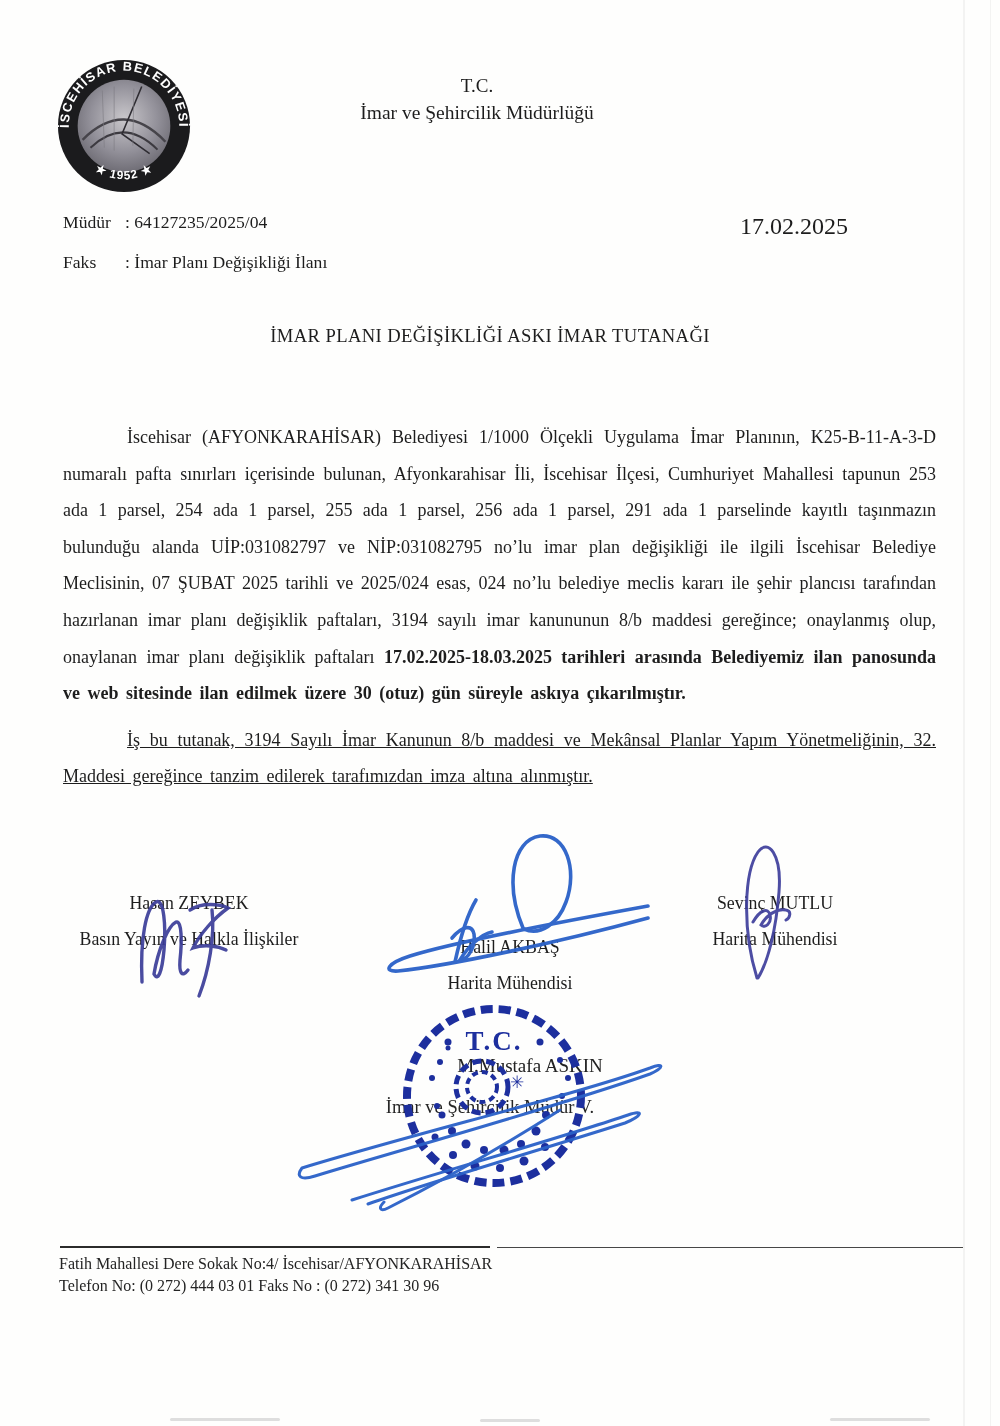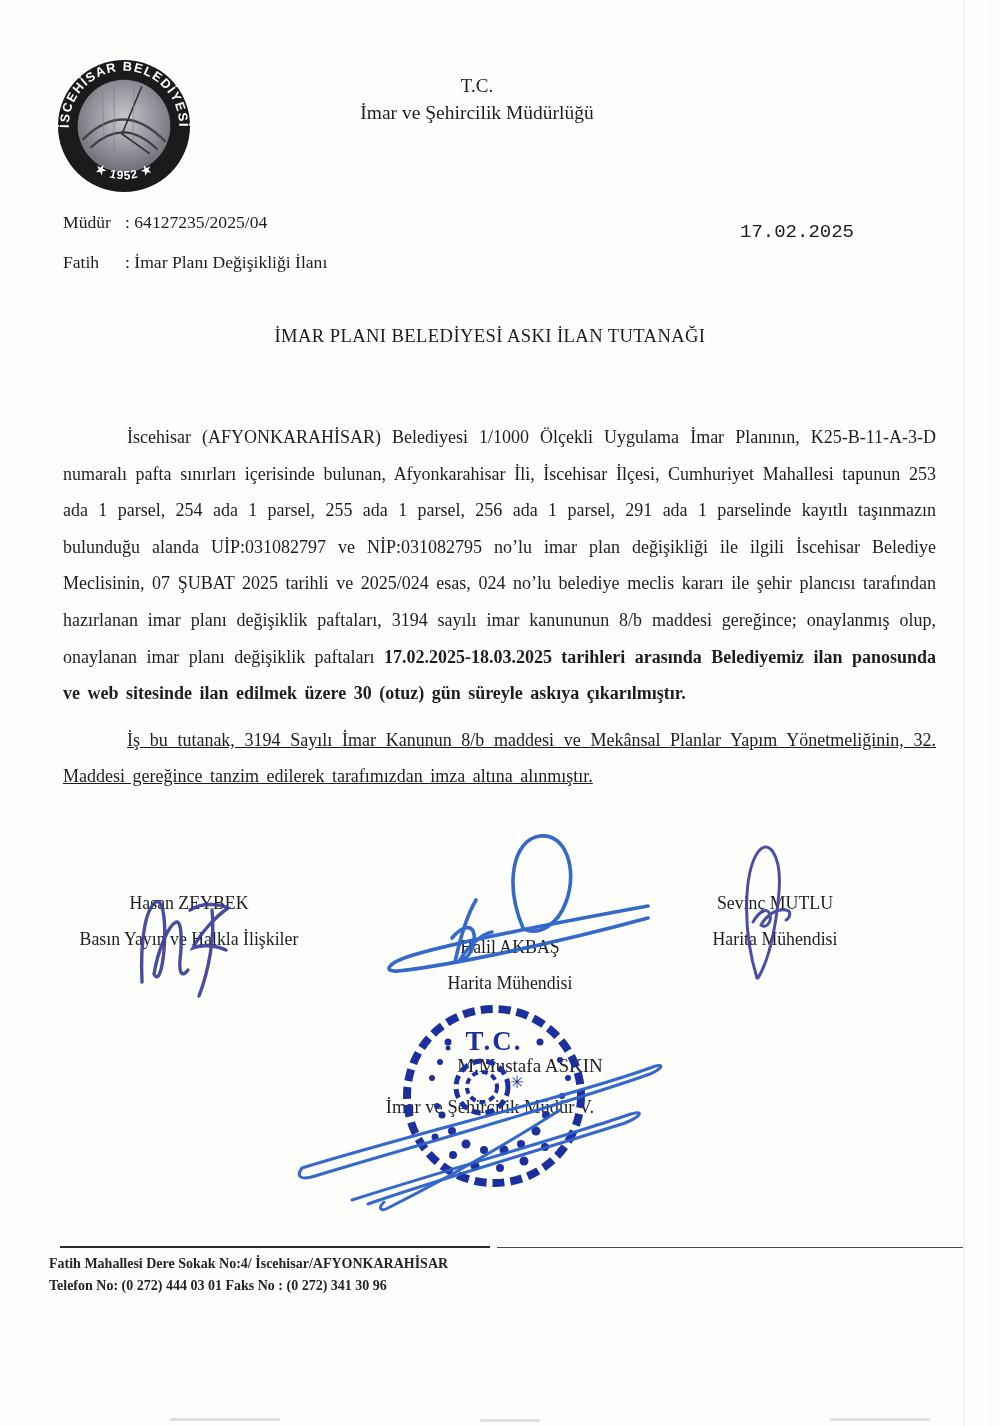--- a/index.html
+++ b/index.html
@@ -13,21 +13,21 @@
   .logo{position:absolute; left:55px; top:57px; width:138px; height:138px;}
   .hgroup{position:absolute; top:74px; left:177px; width:600px; text-align:center; line-height:1.25;}
   .h-tc{font-size:19px;}
   .h-org{font-size:20.5px; margin-top:5px; letter-spacing:0.3px;}
   .h-dept{font-size:19.5px; margin-top:3px;}
   
   .meta{position:absolute; top:212px; left:63px; font-size:17.6px;}
   .meta-row{display:flex;}
   .meta-row + .meta-row{margin-top:19px;}
   .meta-label{width:62px;}
-  .date{position:absolute; top:221px; left:740px; font-size:19px;font-family:Liberation Mono, monospace;}
+  .date{position:absolute; top:213px; left:740px; font-size:24px;}
   
   .doc-title{position:absolute; top:325px; left:0; width:980px; text-align:center;
     font-size:18.6px; letter-spacing:0.4px;}
   
   .body-text{position:absolute; top:390px; left:63px; width:873px;
     font-size:18px; line-height:36.6px; text-align:justify; word-spacing:3px;margin-top:29px;}
   .body-text p{margin:0; text-indent:64px;}
   .body-text p + p{margin-top:10px;text-decoration:underline;}
   
   .sigcol{position:absolute; text-align:center; font-size:17.8px;}
@@ -35,21 +35,21 @@
   .sig-2{left:385px; top:937px; width:250px;}
   .sig-3{left:655px; top:893px; width:240px;}
   .sig-title{margin-top:15px;}
   
   .stamp-name {position:absolute; top:1055px; left:80px; width:900px; text-align:center; font-size:19px; color:#222;}
   .stamp-title{position:absolute; top:1097px; left:0;  width:980px; text-align:center; font-size:18.5px; color:#262626;}
   .inkwork{position:absolute; left:0; top:810px; width:1000px; height:420px;}
   
   .footrule-a{position:absolute; top:1246px; left:60px;  width:430px; border-top:2.5px solid #2b2b2b;}
   .footrule-b{position:absolute; top:1247px; left:497px; width:466px; border-top:1.8px solid #474747;}
-  .footer{position:absolute; top:1253px; left:49px; font-size:14px; line-height:21.8px; color:#242424;font-weight:bold;}
+  .footer{position:absolute; top:1253px; left:59px; font-size:16px; line-height:21.8px; color:#242424;}
   
   .artifact{position:absolute; height:3px; background:#dedede; border-radius:2px;}
 </style>
 </head>
 <body>
 
 <div class="page">
 
   <svg class="logo" viewBox="0 0 140 140">
     <defs>
@@ -79,27 +79,27 @@
     <div class="h-tc">T.C.</div>
     <div class="h-dept">İmar ve Şehircilik Müdürlüğü</div>
   </div>
 
   <div class="meta">
     <div class="meta-row">
       <span class="meta-label">Müdür</span>
       <span class="meta-value">: 64127235/2025/04</span>
     </div>
     <div class="meta-row">
-      <span class="meta-label">Fatih</span>
+      <span class="meta-label">Faks</span>
       <span class="meta-value">: İmar Planı Değişikliği İlanı</span>
     </div>
   </div>
   <div class="date">17.02.2025</div>
 
-  <div class="doc-title">İMAR PLANI BELEDİYESİ ASKI İLAN TUTANAĞI</div>
+  <div class="doc-title">İMAR PLANI DEĞİŞİKLİĞİ ASKI İMAR TUTANAĞI</div>
 
   <div class="body-text">
     <p><span>İscehisar (AFYONKARAHİSAR) Belediyesi 1/1000 Ölçekli Uygulama İmar Planının, K25-B-11-A-3-D numaralı pafta sınırları içerisinde bulunan, Afyonkarahisar İli, İscehisar İlçesi, Cumhuriyet Mahallesi tapunun 253 ada 1 parsel, 254 ada 1 parsel, 255 ada 1 parsel, 256 ada 1 parsel, 291 ada 1 parselinde kayıtlı taşınmazın bulunduğu alanda UİP:031082797 ve NİP:031082795 no’lu imar plan değişikliği ile ilgili İscehisar Belediye Meclisinin, 07 ŞUBAT 2025 tarihli ve 2025/024 esas, 024 no’lu belediye meclis kararı ile şehir plancısı tarafından hazırlanan imar planı değişiklik paftaları, 3194 sayılı imar kanununun 8/b maddesi gereğince; onaylanmış olup, onaylanan imar planı değişiklik paftaları </span><strong>17.02.2025-18.03.2025 tarihleri arasında Belediyemiz ilan panosunda ve web sitesinde ilan edilmek üzere 30 (otuz) gün süreyle askıya çıkarılmıştır.</strong></p>
     <p>İş bu tutanak, 3194 Sayılı İmar Kanunun 8/b maddesi ve Mekânsal Planlar Yapım Yönetmeliğinin, 32. Maddesi gereğince tanzim edilerek tarafımızdan imza altına alınmıştır.</p>
   </div>
 
   <div class="sigcol sig-1">
     <div class="sig-name">Hasan ZEYBEK</div>
     <div class="sig-title">Basın Yayın ve Halkla İlişkiler</div>
   </div>

